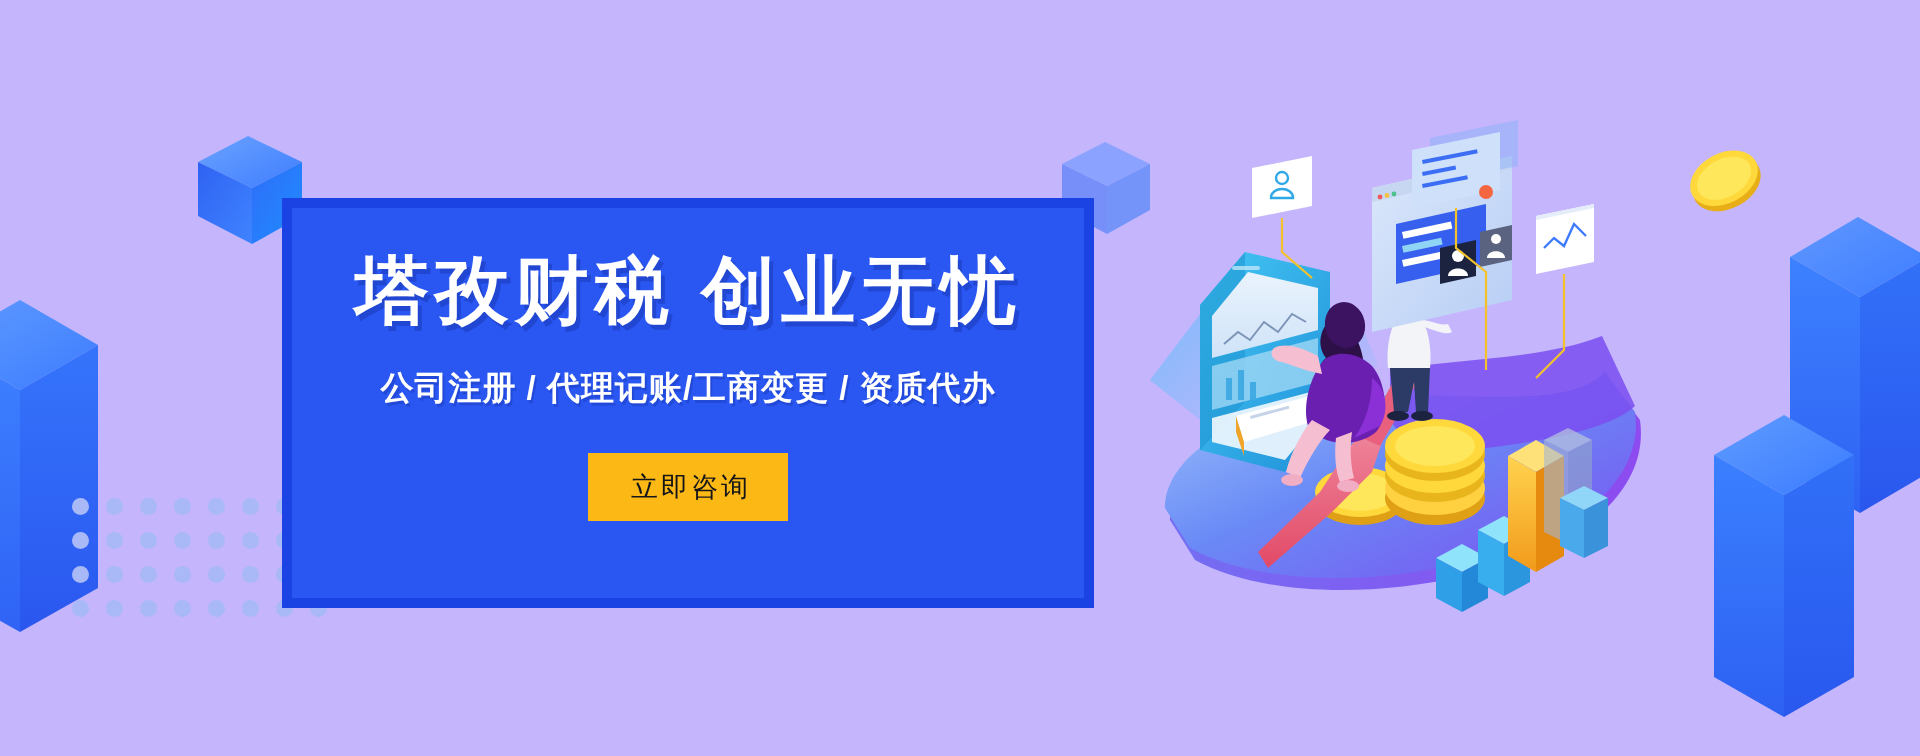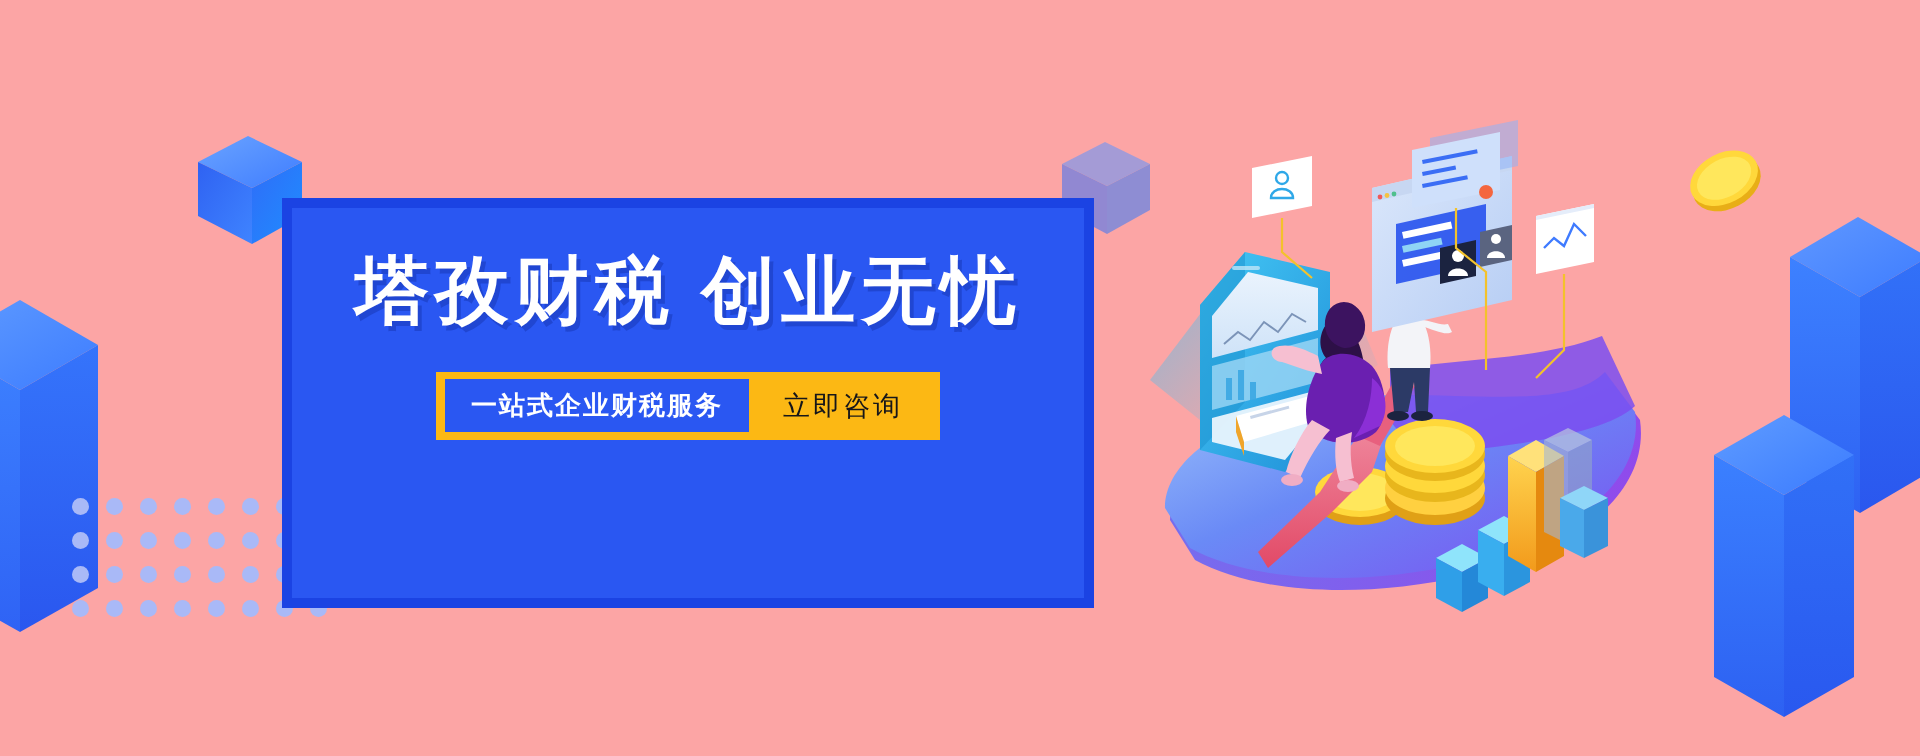--- a/index.html
+++ b/index.html
@@ -3,21 +3,21 @@
 <meta charset="utf-8">
 <title>Banner</title>
 <style>
   html,body{margin:0;padding:0;}
   body{
     width:1920px;height:756px;overflow:hidden;
     background:#2a55ee;
     font-family:"Liberation Sans","DejaVu Sans",sans-serif;
     position:relative;
   }
-  .stage{position:absolute;inset:0;overflow:hidden;background:#fca5a5;}
+  .stage{position:absolute;inset:0;overflow:hidden;background:#c4b5fd;}
 
   
   .iso{position:absolute;}
   .iso svg{display:block;overflow:visible;}
 
   
   .dotgrid{position:absolute;display:grid;gap:17px;}
   .dotgrid .dot{width:17px;height:17px;border-radius:50%;background:#a9b9f7;}
 
   
@@ -422,20 +422,20 @@
         <polygon points="420,378 444,366 468,378 444,390" fill="#8fd6f8"></polygon>
         <polygon points="420,378 444,390 444,438 420,426" fill="#4aa9ea"></polygon>
         <polygon points="468,378 468,426 444,438 444,390" fill="#3a93da"></polygon>
       </g>
     </svg>
   </div>
 
   <div class="frame">
     <div class="frame-inner">
       <h1 class="headline">塔孜财税  创业无忧</h1>
+      <p class="subtitle">公司注册 / 代理记账/工商变更 / 资质代办</p>
       <div class="cta">
-        <span class="cta-tag">一站式企业财税服务</span>
         <span class="cta-btn">立即咨询</span>
       </div>
     </div>
   </div>
 
 </div>
 
 </body></html>

